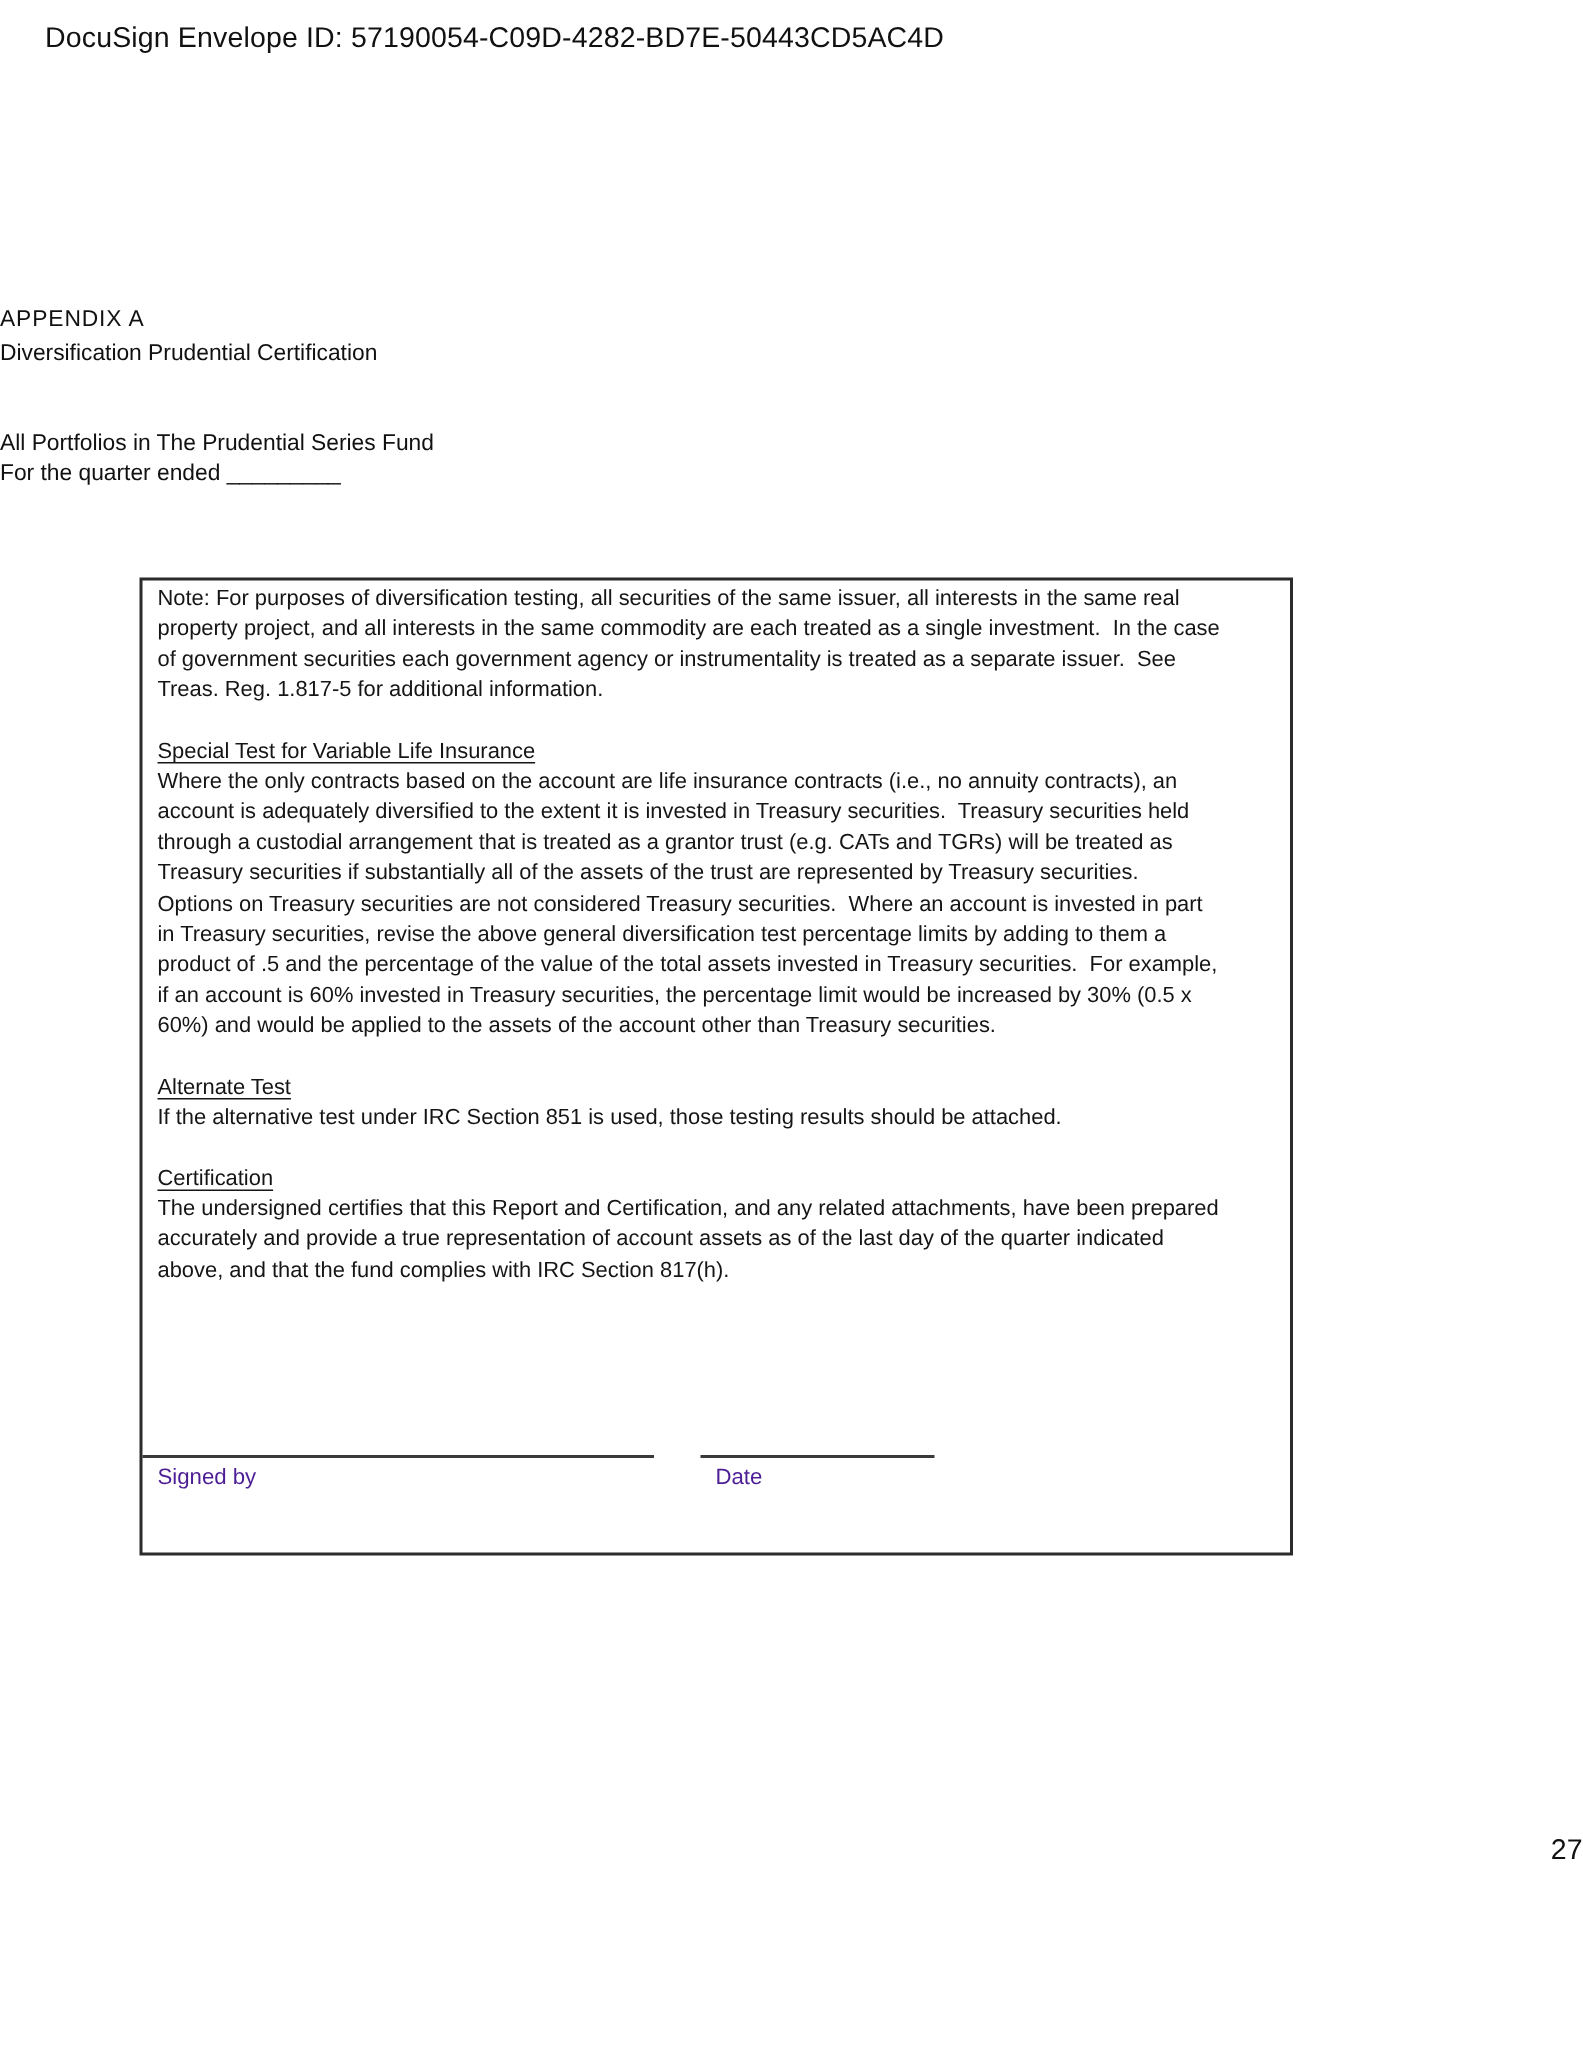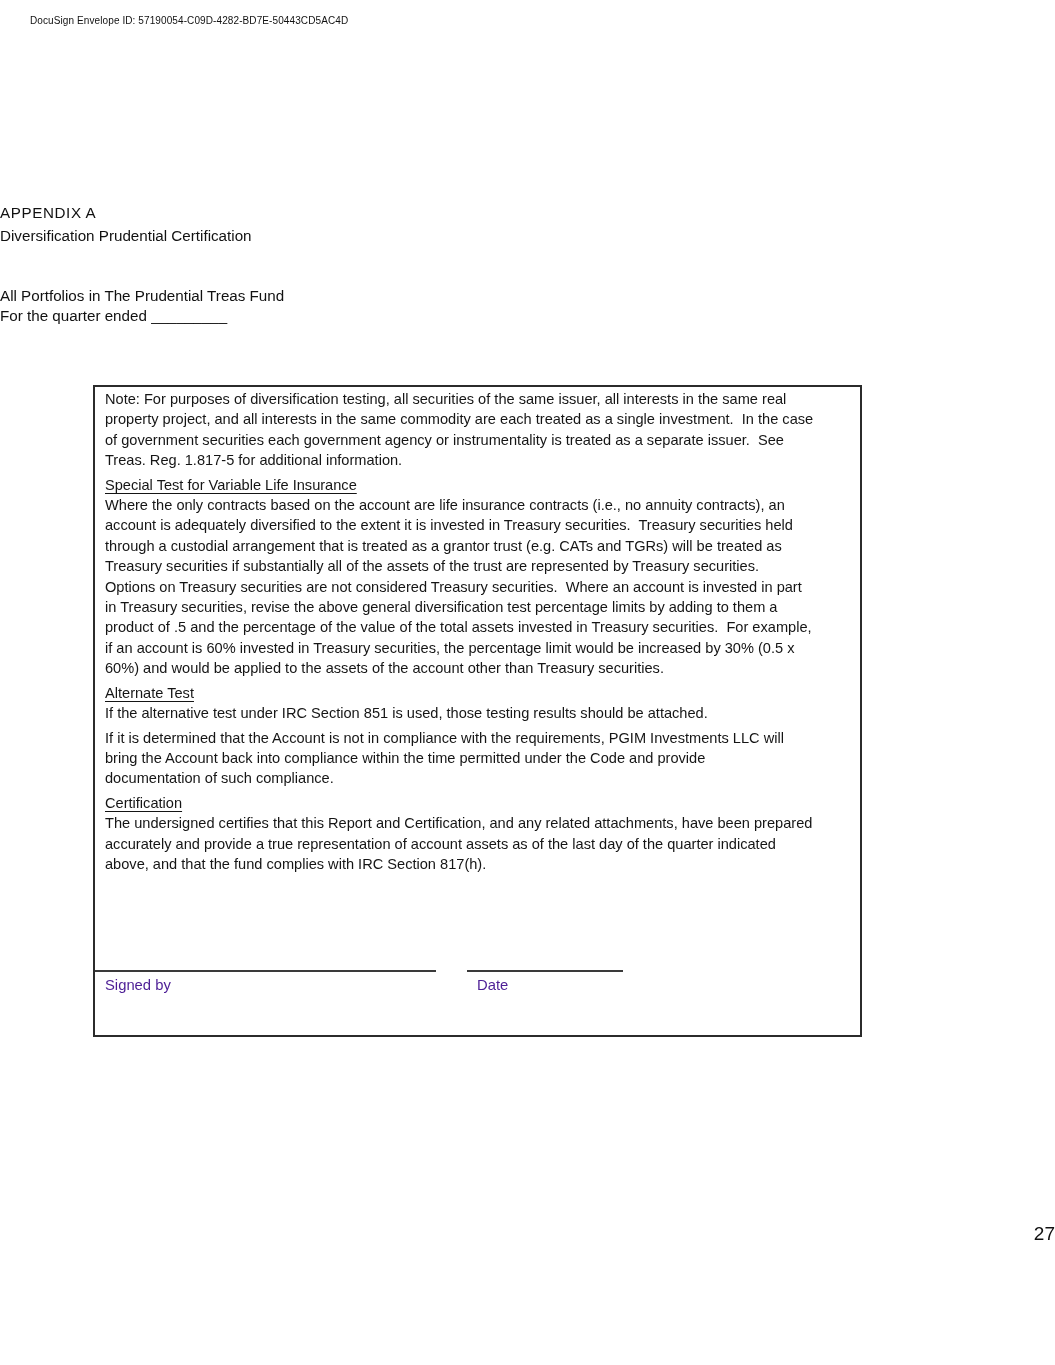--- a/index.html
+++ b/index.html
@@ -9,21 +9,21 @@
     background: #ffffff;
     position: relative;
     font-family: "Liberation Sans", sans-serif;
     color: #1a1a1a;
     overflow: hidden;
   }
   .docusign-id {
     position: absolute;
     left: 30px;
     top: 15px;
-    font-size: 10px;
+    font-size: 19px;
     letter-spacing: 0.1px;
     color: #111;
   }
   .title-line {
     position: absolute;
     left: 0;
     width: 100%;
     font-size: 15.2px;
     color: #111;
   }
@@ -41,21 +41,21 @@
     box-sizing: border-box;
     border: 2px solid #2b2b2b;
     padding: 2px 12px 18px 10px;
     background: #fff;
   }
   .sec {
     font-size: 14.6px;
     line-height: 20.4px;
     color: #151515;
   }
-  .sec + .sec { margin-top: 4px; }
+  .sec + .sec { margin-top: 20px; }
   .sec .lines { white-space: pre; }
   .sec .h {
     text-decoration: underline;
     text-underline-offset: 3px;
   }
   .sig-line {
     position: absolute;
     border-top: 2px solid #3a3a3a;
     height: 0;
   }
@@ -82,21 +82,21 @@
 </style>
 </head>
 <body>
 
 <div class="docusign-id">DocuSign Envelope ID: 57190054-C09D-4282-BD7E-50443CD5AC4D</div>
 
 <div id="t-appendix" class="title-line">APPENDIX A</div>
 
 <div id="t-subtitle" class="title-line">Diversification Prudential Certification</div>
 
-<div id="t-fund" class="title-line">All Portfolios in The Prudential Treas Fund</div>
+<div id="t-fund" class="title-line">All Portfolios in The Prudential Series Fund</div>
 
 <div id="t-quarter" class="title-line">For the quarter ended _________</div>
 
 <div class="note-box">
 
   <div class="sec">
     <div class="lines">Note: For purposes of diversification testing, all securities of the same issuer, all interests in the same real
 property project, and all interests in the same commodity are each treated as a single investment.  In the case
 of government securities each government agency or instrumentality is treated as a separate issuer.  See
 Treas. Reg. 1.817-5 for additional information.</div>
@@ -113,25 +113,20 @@
 product of .5 and the percentage of the value of the total assets invested in Treasury securities.  For example,
 if an account is 60% invested in Treasury securities, the percentage limit would be increased by 30% (0.5 x
 60%) and would be applied to the assets of the account other than Treasury securities.</div>
   </div>
 
   <div class="sec">
     <div class="h">Alternate Test</div>
     <div class="lines">If the alternative test under IRC Section 851 is used, those testing results should be attached.</div>
   </div>
 
-  <div class="sec">
-    <div class="lines">If it is determined that the Account is not in compliance with the requirements, PGIM Investments LLC will
-bring the Account back into compliance within the time permitted under the Code and provide
-documentation of such compliance.</div>
-  </div>
 
   <div class="sec">
     <div class="h">Certification</div>
     <div class="lines">The undersigned certifies that this Report and Certification, and any related attachments, have been prepared
 accurately and provide a true representation of account assets as of the last day of the quarter indicated
 above, and that the fund complies with IRC Section 817(h).</div>
   </div>
 
   <div id="sig-line-signed" class="sig-line"></div>
 

